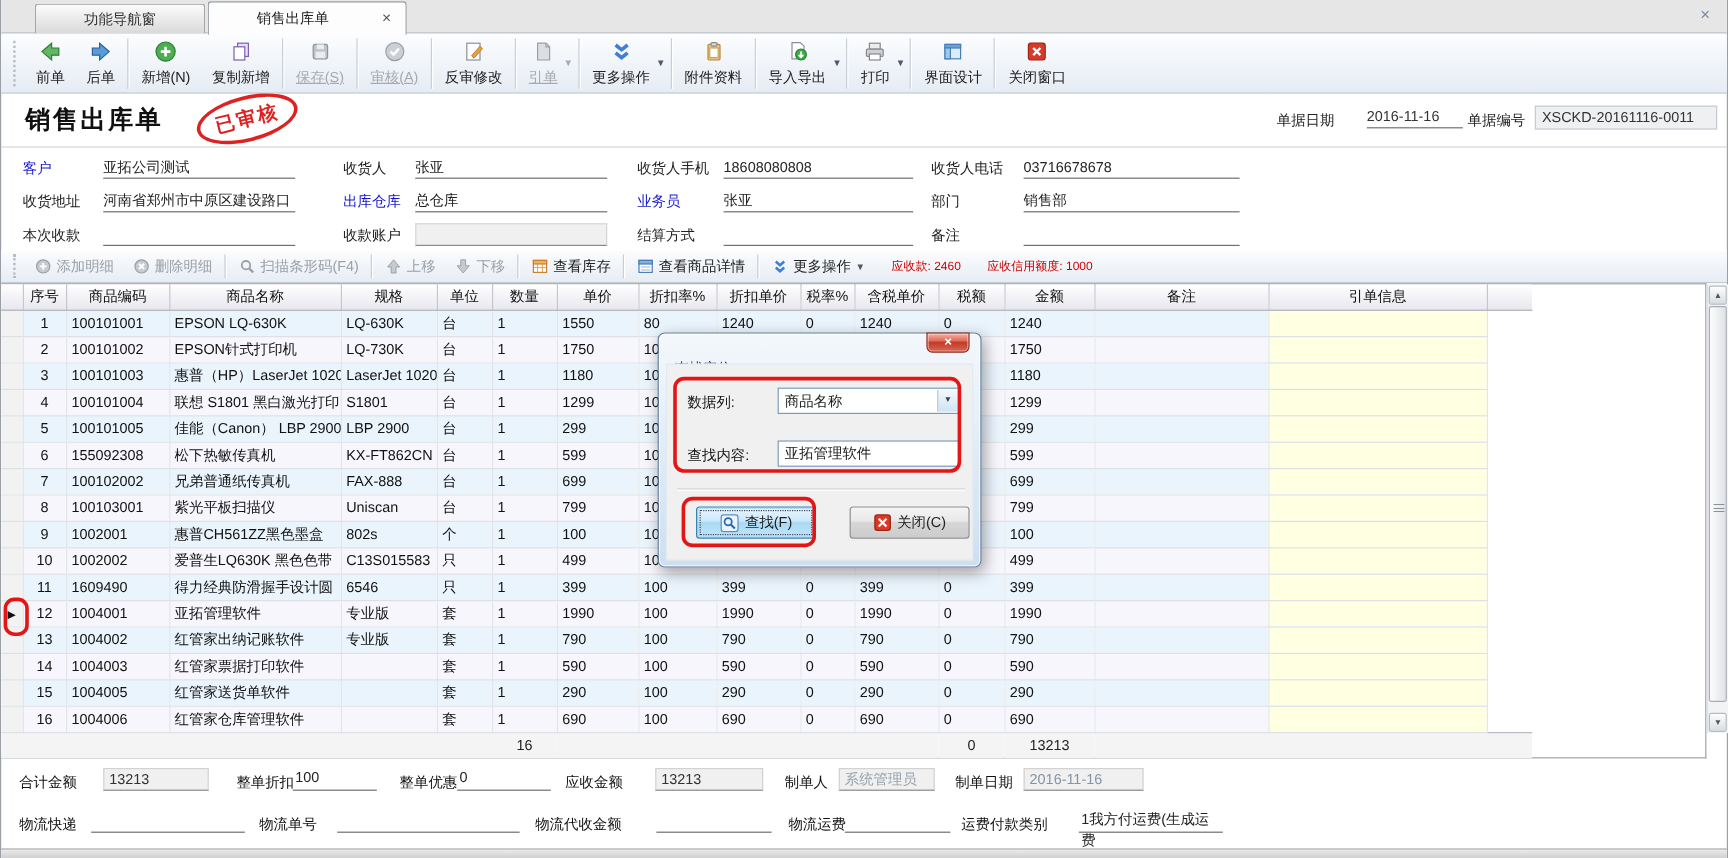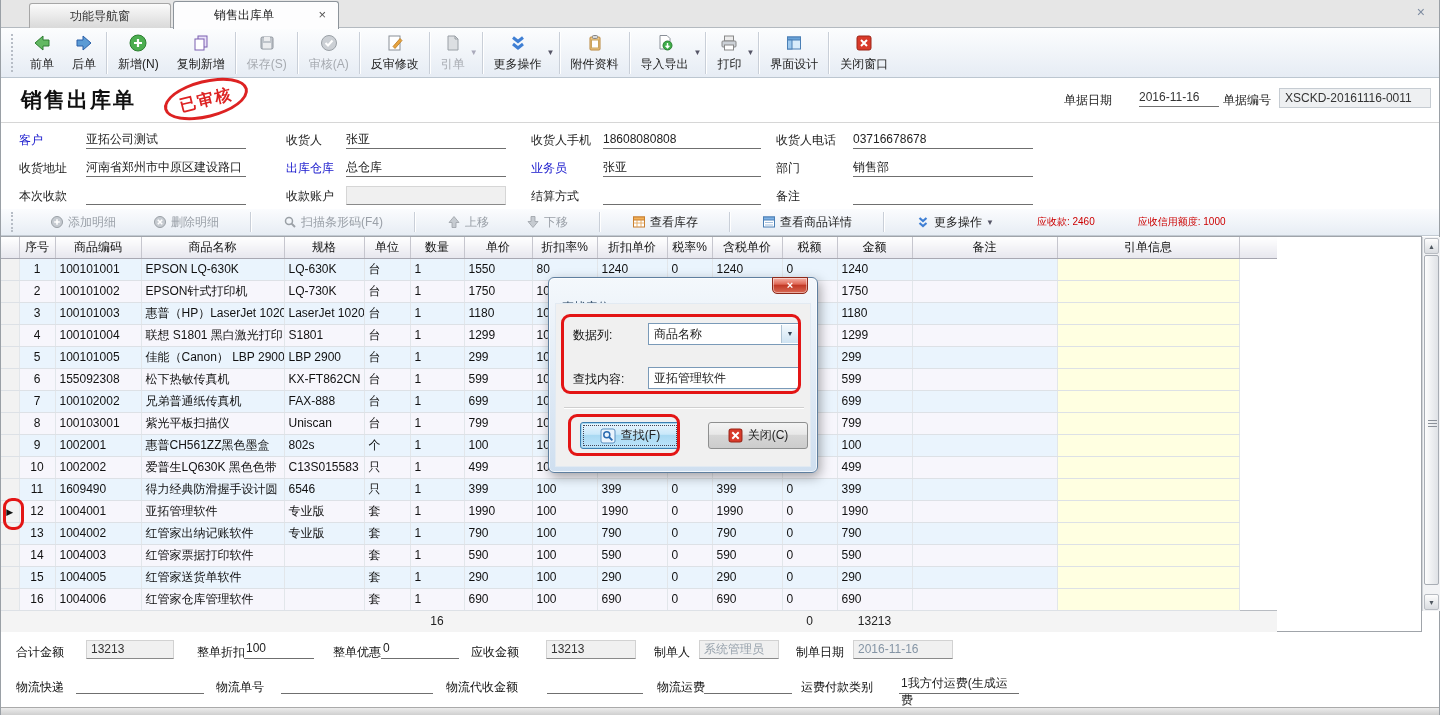--- a/index.html
+++ b/index.html
@@ -13,42 +13,42 @@
   .tab-active { position:absolute; left:172px; top:1px; width:166px; height:28px; background:#fdfdfe; border:1px solid #8d949b; border-bottom:none; border-radius:3px 3px 0 0; line-height:26px; z-index:2; }
   .tab-active .tab-label { position:absolute; left:40px; }
   .tab-close { position:absolute; right:12px; top:0; color:#555; font-size:13px; line-height:26px; }
   .corner-close { position:absolute; right:14px; top:4px; color:#7d8ba0; font-size:14px; }
 
   
   .toolbar { position:absolute; left:0; top:28px; width:100%; height:50px; background:linear-gradient(#fcfdfe,#e6ecf4); border-bottom:1px solid #bcc6d0; display:flex; align-items:center; }
   .grip { width:3px; height:38px; border-left:2px dotted #b7bdc6; margin:0 7px 0 10px; }
   .tbtn { display:flex; flex-direction:column; align-items:center; justify-content:center; gap:3px; height:46px; padding:0 9px; cursor:default; }
   .tbtn .lbl { white-space:nowrap; color:#222; }
-  .tbtn.disabled .lbl { color:#a6aab0; }
+  .tbtn.disabled .lbl { color:#a6aab0;text-decoration:underline; }
   .tsep { width:0; height:42px; border-left:1px solid #c9cfd8; border-right:1px solid #ffffff; margin:0 1px; }
   .drop { font-size:8px; color:#556; align-self:center; margin:0 3px 0 -4px; }
   .drop.dis { color:#aab; }
   svg.ic { display:block; }
 
   
   .doc-title { position:absolute; left:20px; top:86px; font-size:21px; font-weight:bold; letter-spacing:2px; color:#101010; }
   .stamp { position:absolute; left:162px; top:80px; width:86px; height:38px; border:3px solid #dd2222; border-radius:50%; transform:rotate(-14deg); color:#dd2222; font-size:16px; font-weight:bold; text-align:center; line-height:33px; letter-spacing:2px; background:rgba(255,255,255,.1); }
   .hdr-right-label { position:absolute; top:92px; color:#222; }
   .hdr-date-val { position:absolute; left:1138px; top:90px; width:80px; border-bottom:1px solid #707070; color:#333; padding-bottom:2px; }
   .hdr-no-box { position:absolute; left:1278px; top:88px; width:152px; height:20px; background:#eef0f2; border:1px solid #c6ccd2; line-height:18px; padding-left:5px; color:#333; }
   .hdr-divider { position:absolute; left:0; top:122px; width:100%; border-top:1px solid #d6d6d6; }
 
   
   .f-label { position:absolute; height:18px; line-height:18px; color:#222; }
   .f-label.blue { color:#1414cc; }
   .f-value { position:absolute; height:19px; line-height:18px; border-bottom:1px solid #6f6f6f; color:#222; white-space:nowrap; overflow:hidden; }
   .f-box { position:absolute; height:19px; line-height:18px; background:#f0f0f0; border:1px solid #d6d6d6; border-bottom:1px solid #8a8a8a; }
 
   
-  .gridbar { position:absolute; left:0; top:208px; width:100%; height:28px; background:linear-gradient(#fbfcfe,#e7edf4); border-top:1px solid #fff; border-bottom:1px solid #c2cad2; display:flex; align-items:center;gap:21px; }
+  .gridbar { position:absolute; left:0; top:208px; width:100%; height:28px; background:linear-gradient(#fbfcfe,#e7edf4); border-top:1px solid #fff; border-bottom:1px solid #c2cad2; display:flex; align-items:center; }
   .gbtn { display:flex; align-items:center; gap:4px; padding:0 8px; height:24px; white-space:nowrap; }
   .gbtn .lbl { color:#222; }
   .gbtn.disabled .lbl { color:#9aa0a8; }
   .gsep { width:0; height:20px; border-left:1px solid #c9cfd8; border-right:1px solid #fff; margin:0 2px; }
   .due { color:#cc0000; font-weight:normal; font-size:10px; margin-left:14px; white-space:nowrap; }
   .due + .due { margin-left:22px; }
 
   
   .tablewrap { position:absolute; left:0; top:236px; width:1421px; height:396px; border:1px solid #a0a4aa; border-left:none; background:#fff; }
   table.items { border-collapse:collapse; table-layout:fixed; width:1276px; }

